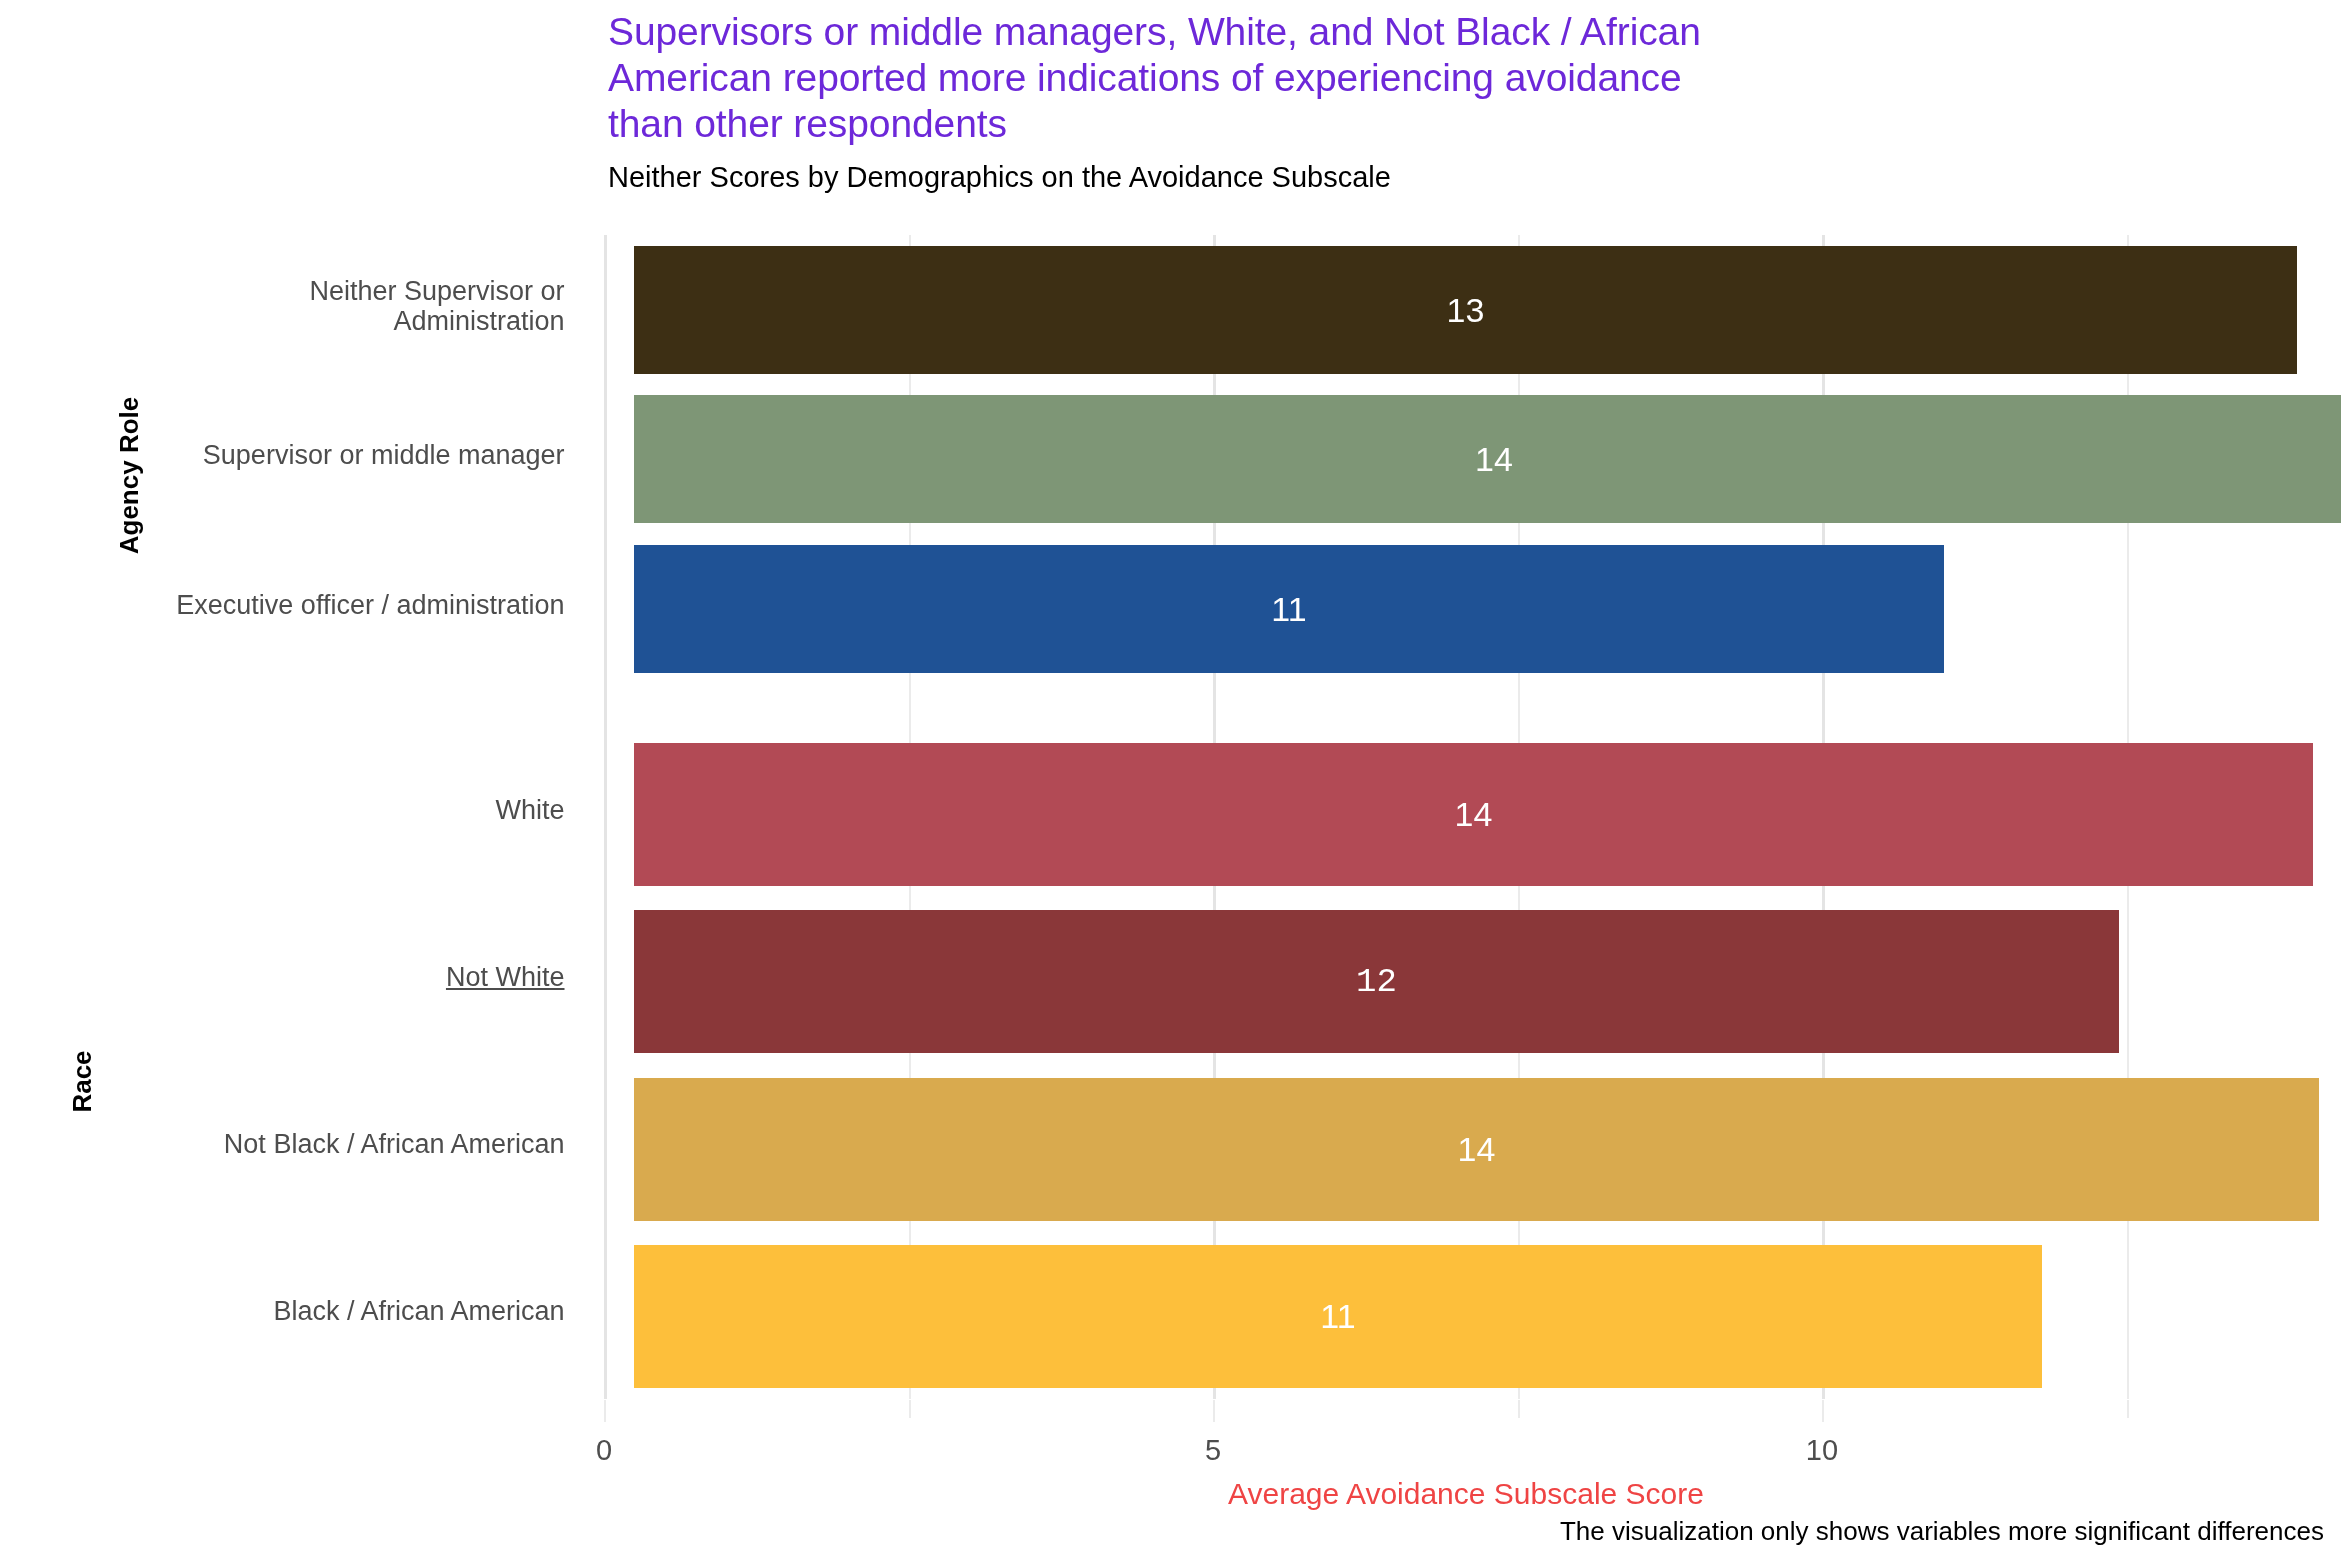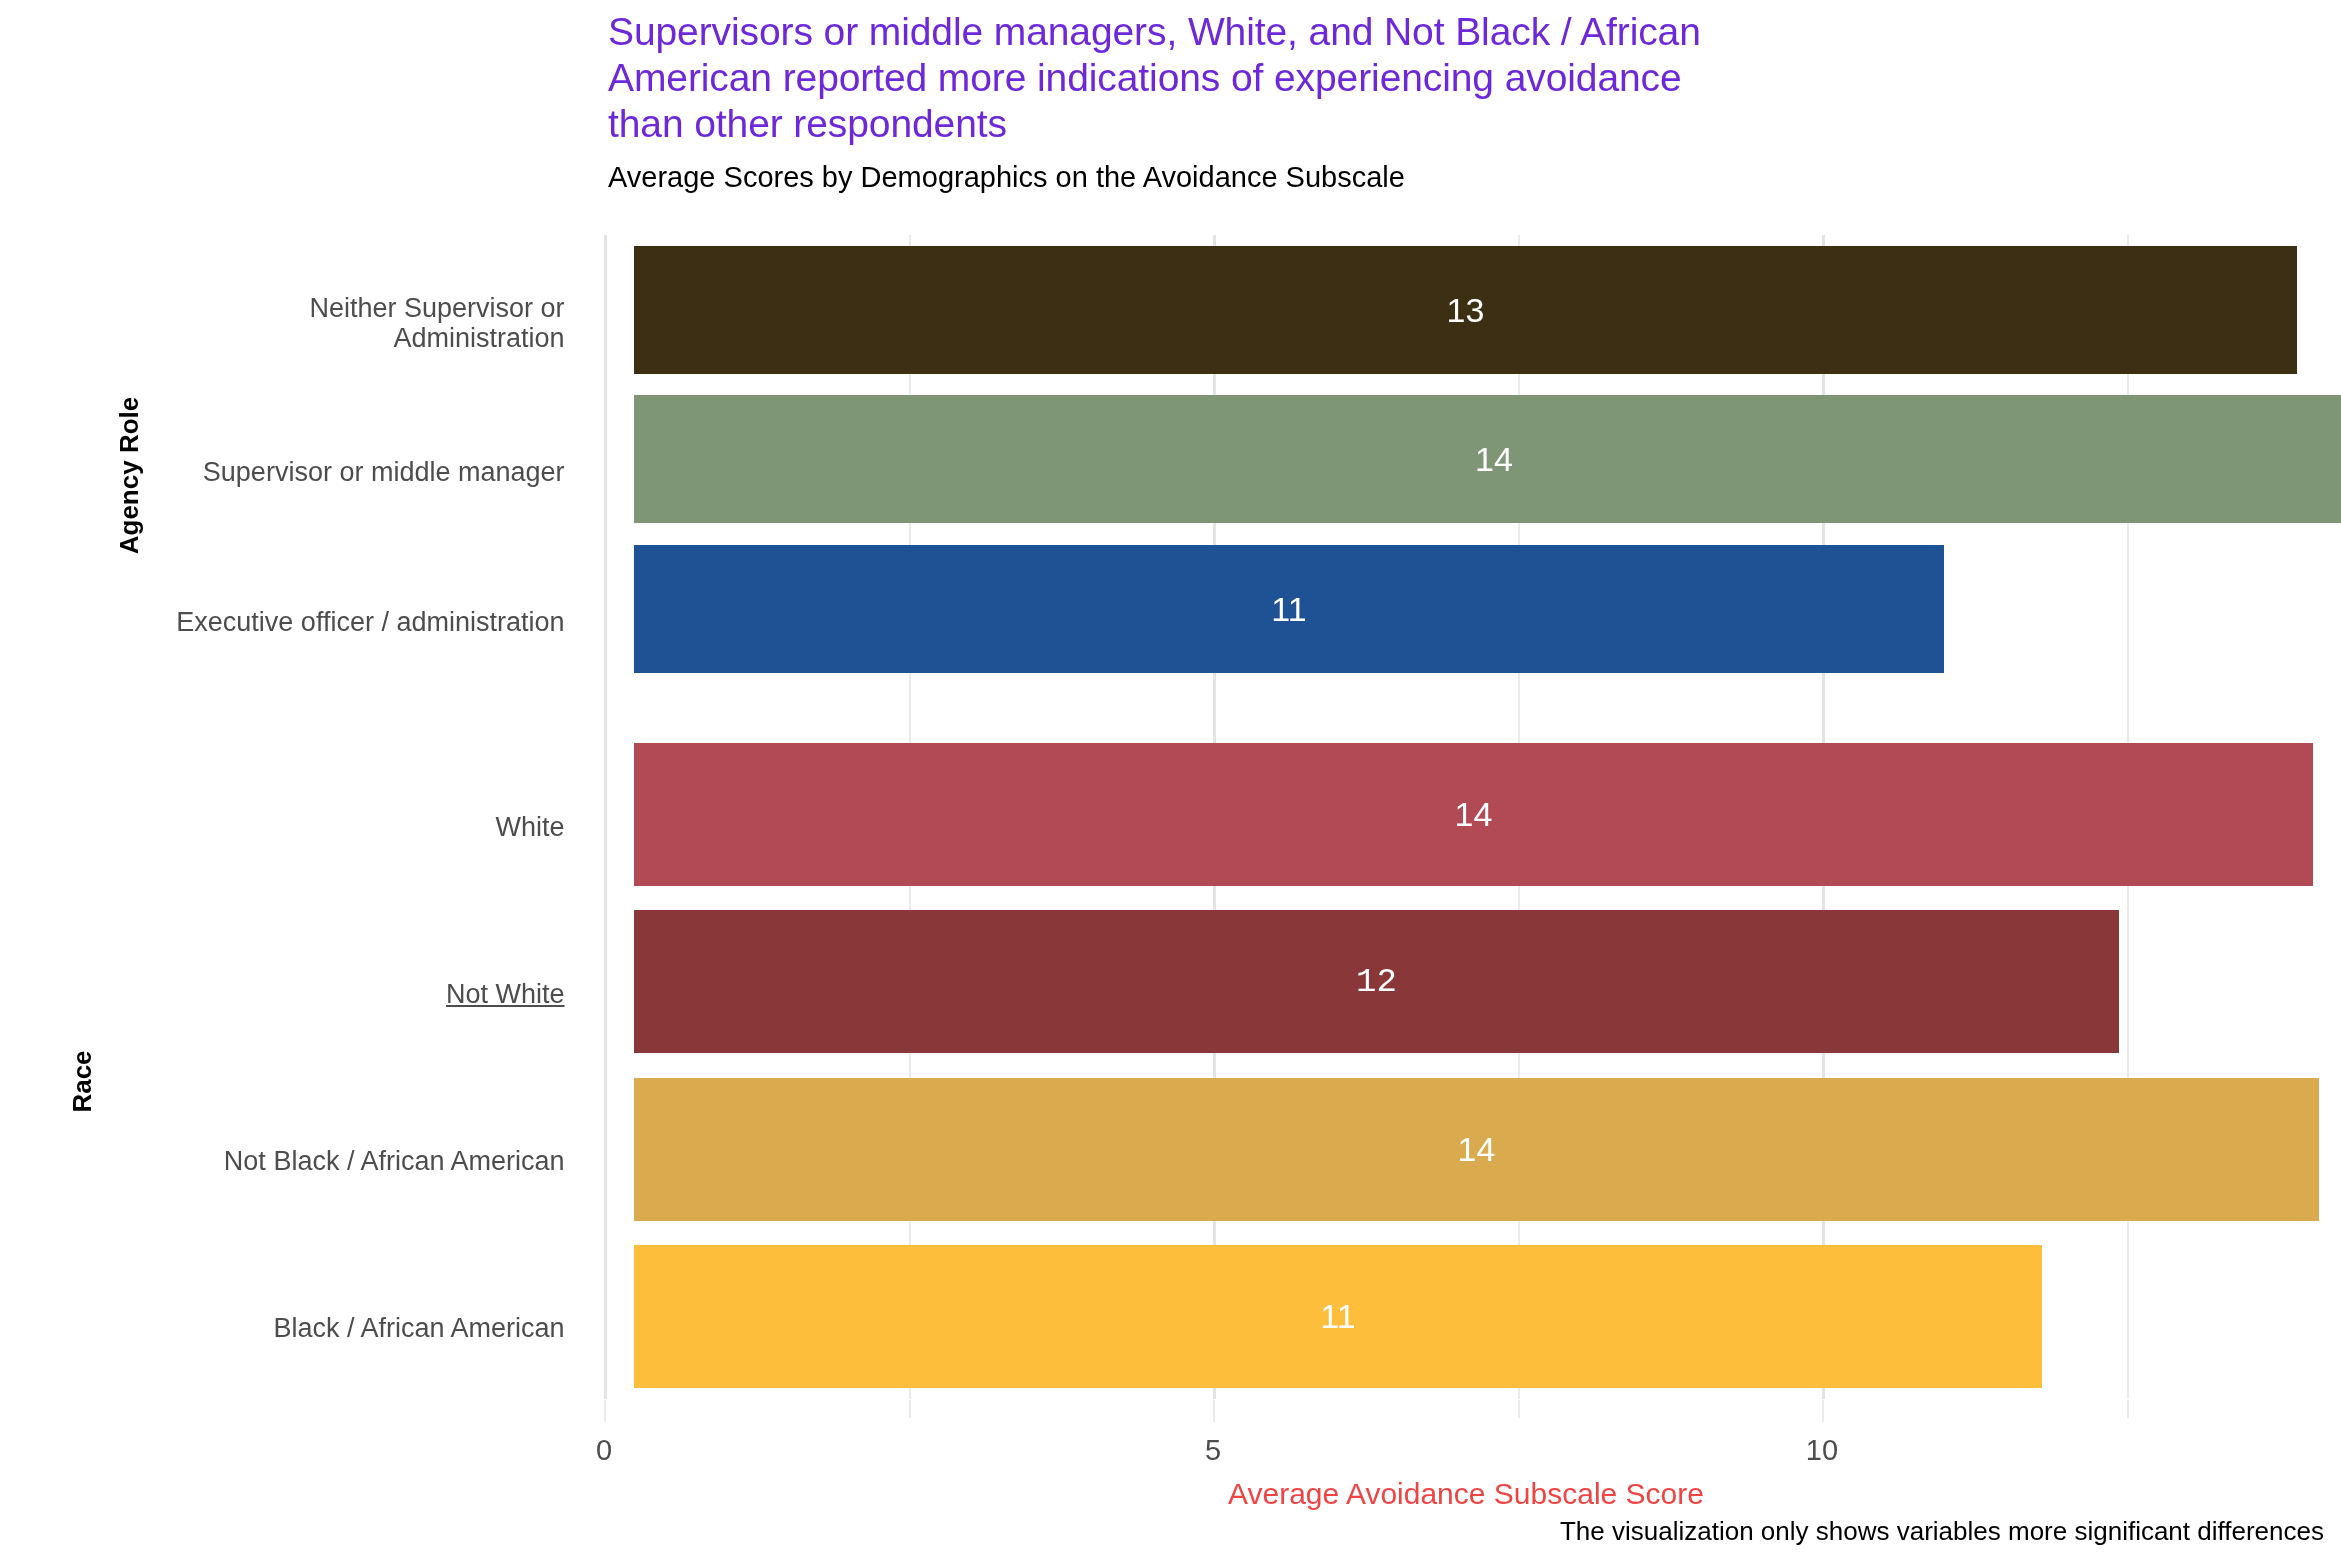--- a/index.html
+++ b/index.html
@@ -41,21 +41,21 @@
     position:absolute;left:0;top:0;bottom:0;
     display:flex;align-items:center;justify-content:flex-end;
   }
   .bar-label{
     color:#ffffff;font-size:34px;font-weight:400;
     padding-right:0;
     transform:translateX(-50%);
     position:absolute;left:50%;
     white-space:nowrap;
   }
-  .ylabels{position:absolute;left:0;top:248px;width:584px;height:1164px;}
+  .ylabels{position:absolute;left:0;top:231px;width:584px;height:1164px;}
   .ylabel-row{
     position:absolute;right:19.5px;text-align:right;
     color:#4d4d4d;font-size:27px;line-height:1.12;white-space:pre-line;
     display:flex;align-items:center;justify-content:flex-end;
   }
   .ylabel-row span{display:block;width:100%;}
 
   
   .facet-title{
     position:absolute;
@@ -84,21 +84,21 @@
 </style>
 </head>
 <body>
 
 <div id="root">
 
   <div class="title-block">
     <div class="title">Supervisors or middle managers, White, and Not Black / African
 American reported more indications of experiencing avoidance
 than other respondents</div>
-    <div class="subtitle">Average Scores by Demographics on the Avoidance Subscale</div>
+    <div class="subtitle">Neither Scores by Demographics on the Avoidance Subscale</div>
   </div>
 
   <div class="ylabels">
       <div class="ylabel-row" style="top: 11px; height: 128px;"><span>Neither Supervisor or
 Administration</span></div>
       <div class="ylabel-row" style="top: 310px; height: 128px;"><span>Executive officer / administration</span></div>
       <div class="ylabel-row" style="top: 160px; height: 128px;"><span>Supervisor or middle manager</span></div>
       <div class="ylabel-row" style="top: 508px; height: 143px;"><span>White</span></div>
       <div class="ylabel-row" style="top: 675px; height: 143px; text-decoration: underline;"><span>Not White</span></div>
       <div class="ylabel-row" style="top: 842px; height: 143px;"><span>Not Black / African American</span></div>

